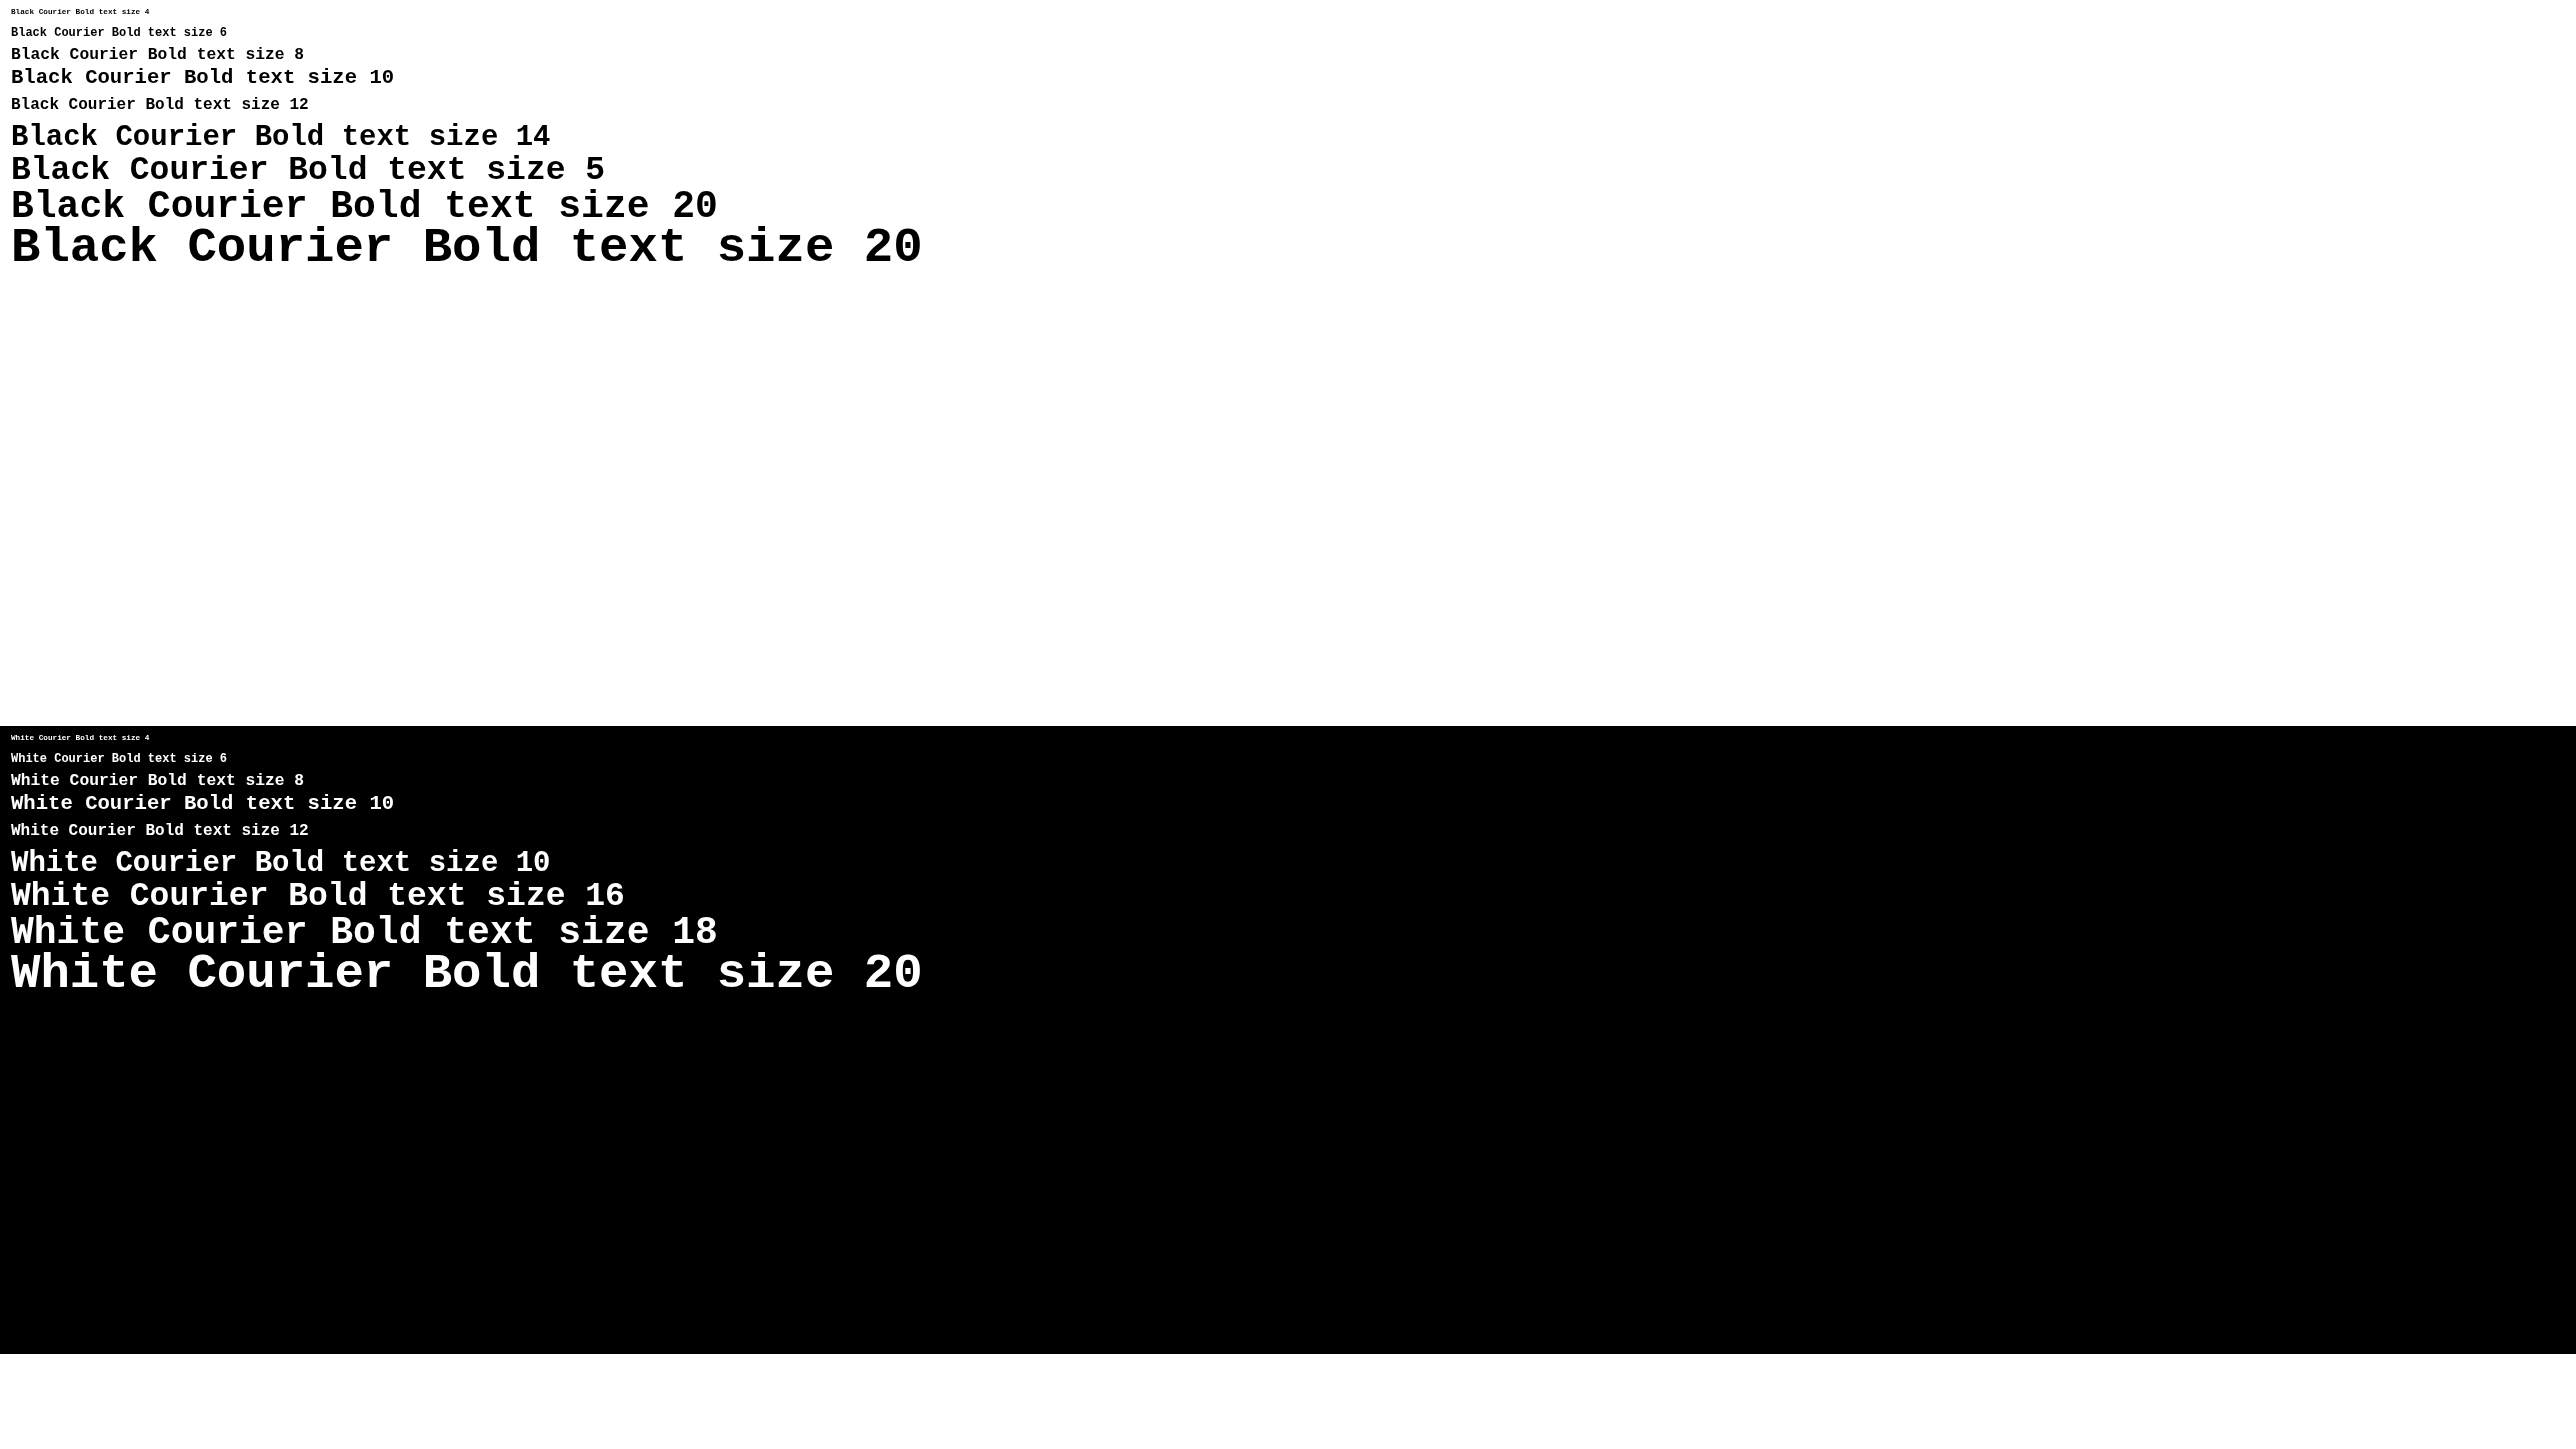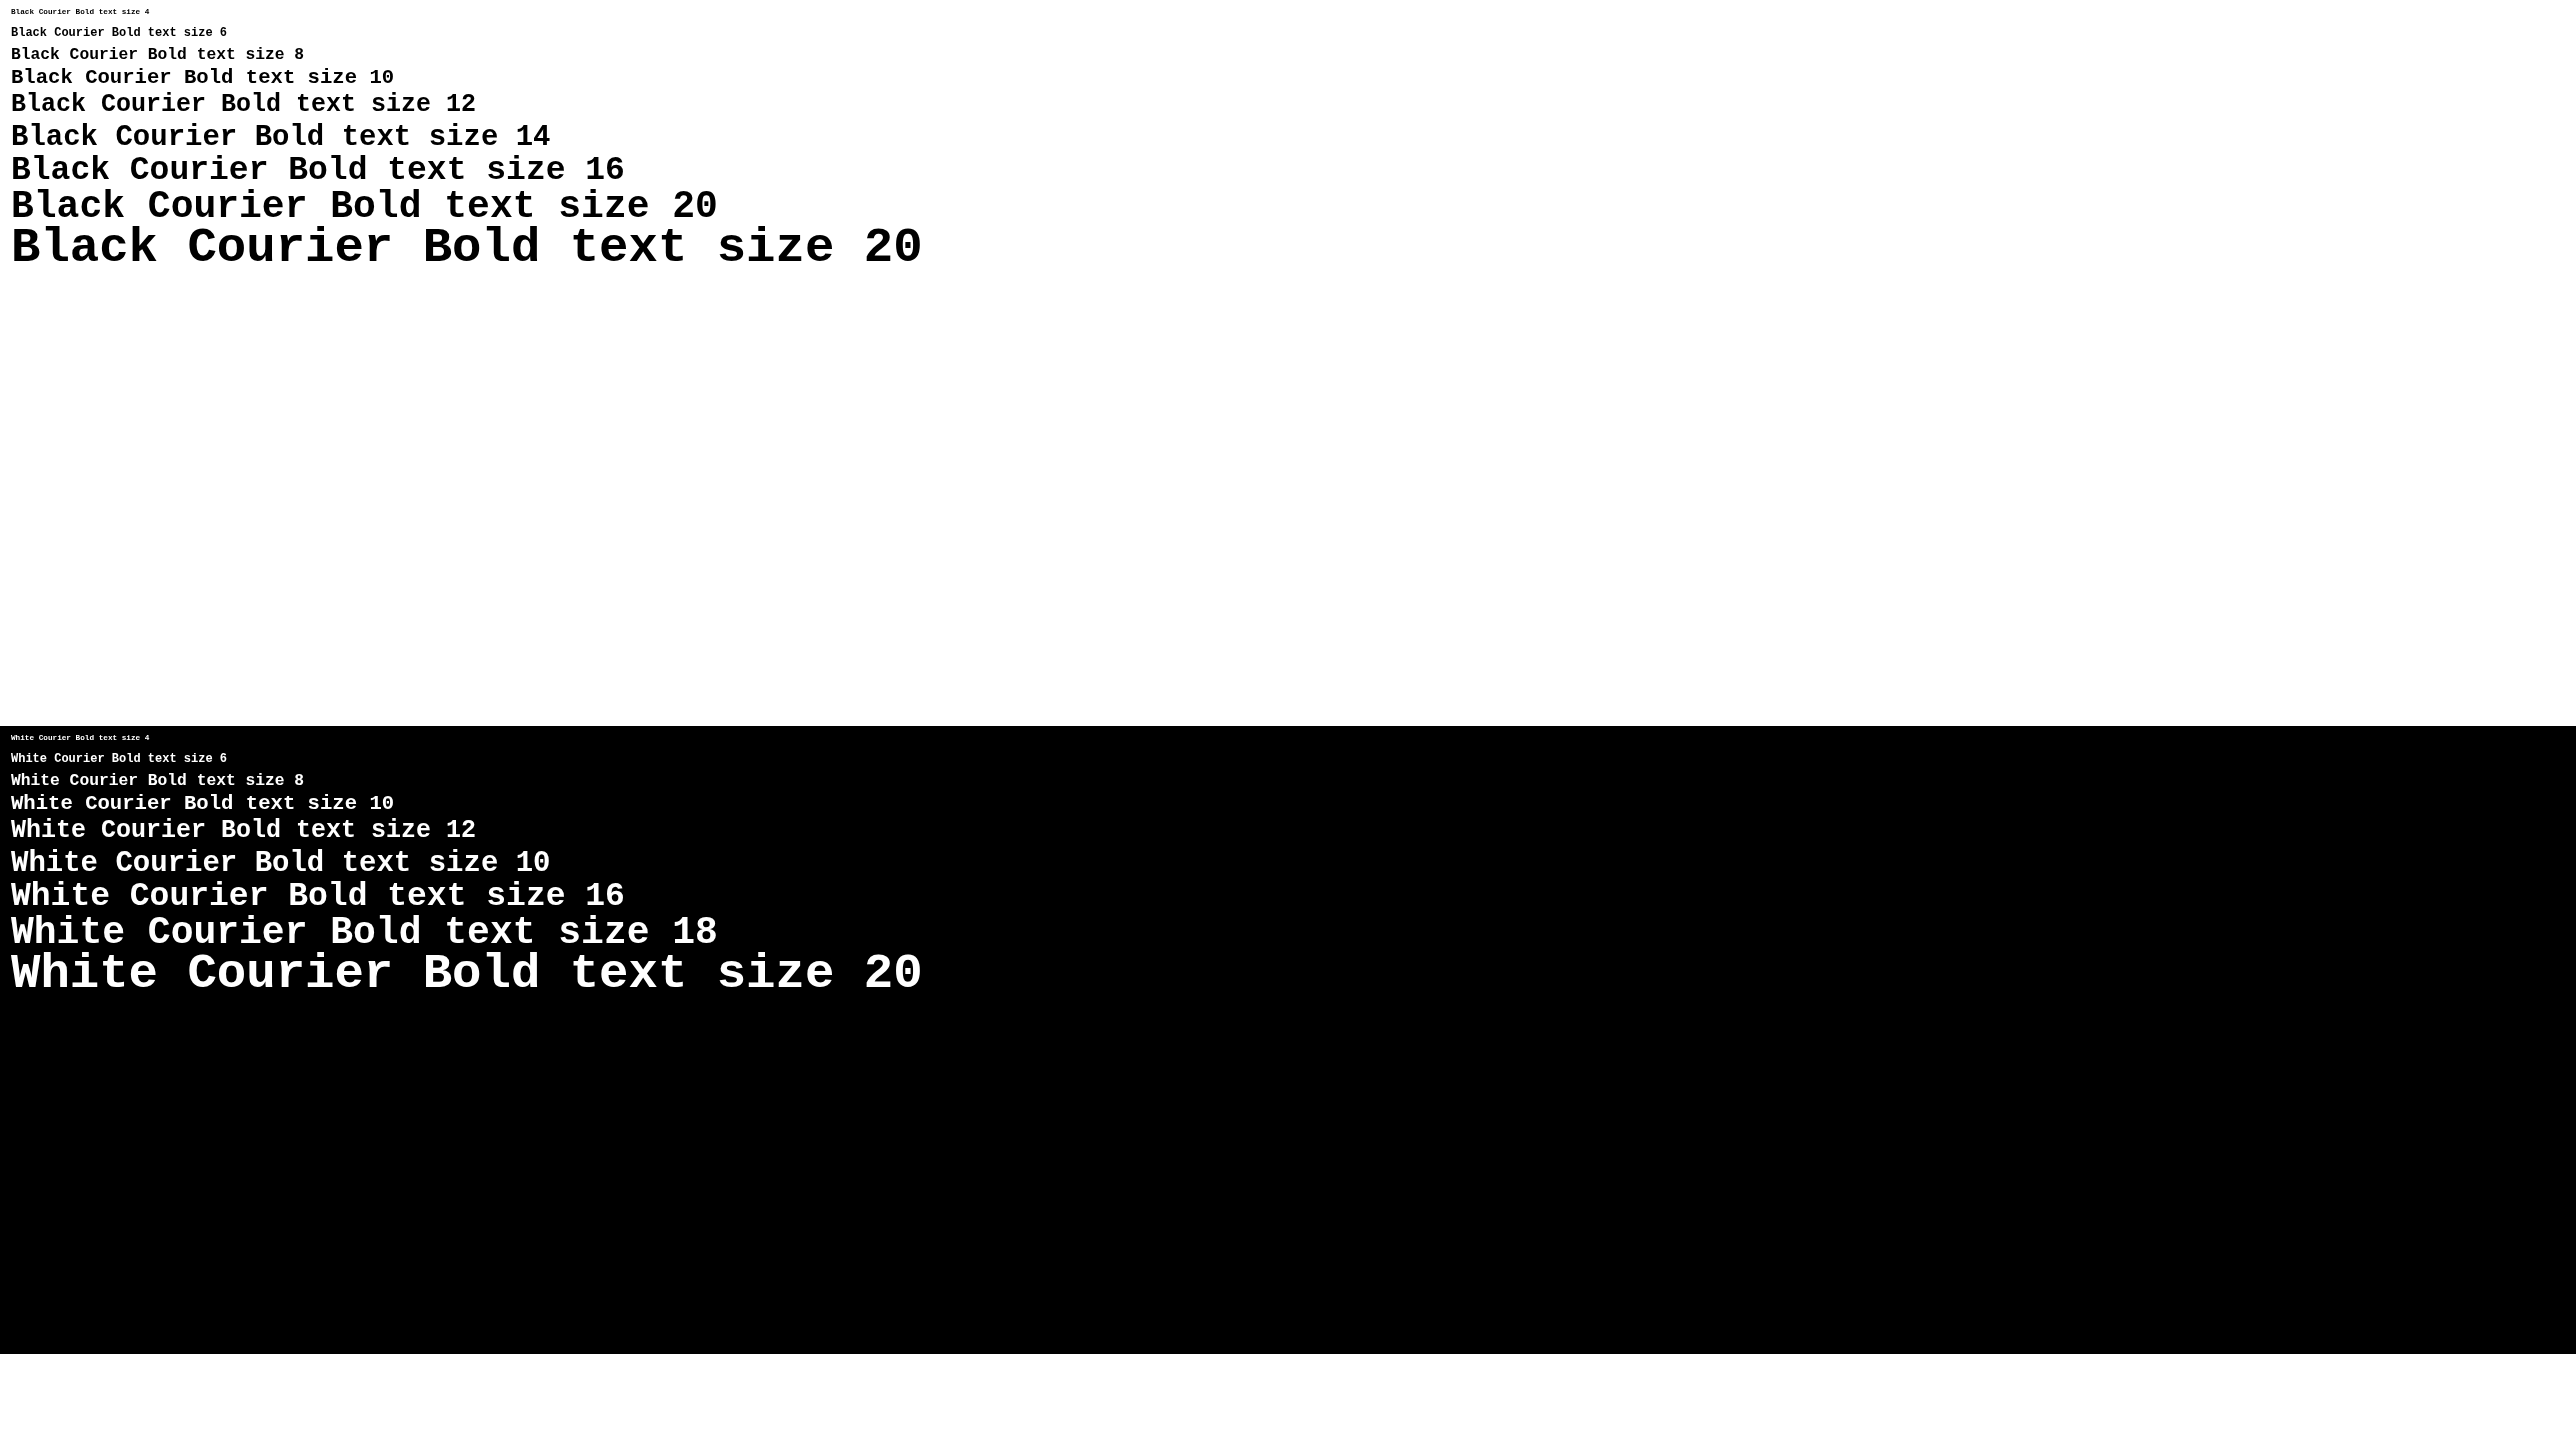--- a/index.html
+++ b/index.html
@@ -52,21 +52,21 @@
   }
 
   .panel-light .spec-line { color: #000000; }
   .panel-dark  .spec-line { color: #ffffff; }
 
   
   .sz-4  { font-size: 7.7px;  line-height: 20.6px; }
   .sz-6  { font-size: 12px; line-height: 22px; }
   .sz-8  { font-size: 16.3px; line-height: 22px; }
   .sz-10 { font-size: 20.6px; line-height: 23px; }
-  .sz-12 { font-size: 25px; line-height: 32px; }
+  .sz-12 { font-size: 16px; line-height: 32px; }
   .sz-14 { font-size: 29px; line-height: 33px; }
   .sz-16 { font-size: 33px; line-height: 33px; }
   .sz-18 { font-size: 38px; line-height: 39px; }
   .sz-20 { font-size: 49px; line-height: 45px; }
 </style>
 </head>
 <body>
 
 <div id="page">
 
@@ -77,21 +77,21 @@
     <div class="spec-line sz-6">Black Courier Bold text size 6</div>
 
     <div class="spec-line sz-8">Black Courier Bold text size 8</div>
 
     <div class="spec-line sz-10">Black Courier Bold text size 10</div>
 
     <div class="spec-line sz-12">Black Courier Bold text size 12</div>
 
     <div class="spec-line sz-14">Black Courier Bold text size 14</div>
 
-    <div class="spec-line sz-16">Black Courier Bold text size 16</div>
+    <div class="spec-line sz-16">Black Courier Bold text size 5</div>
 
     <div class="spec-line sz-18">Black Courier Bold text size 20</div>
 
     <div class="spec-line sz-20">Black Courier Bold text size 20</div>
 
   </section>
 
   <section class="panel panel-dark">
 
     <div class="spec-line sz-4">White Courier Bold text size 4</div>

